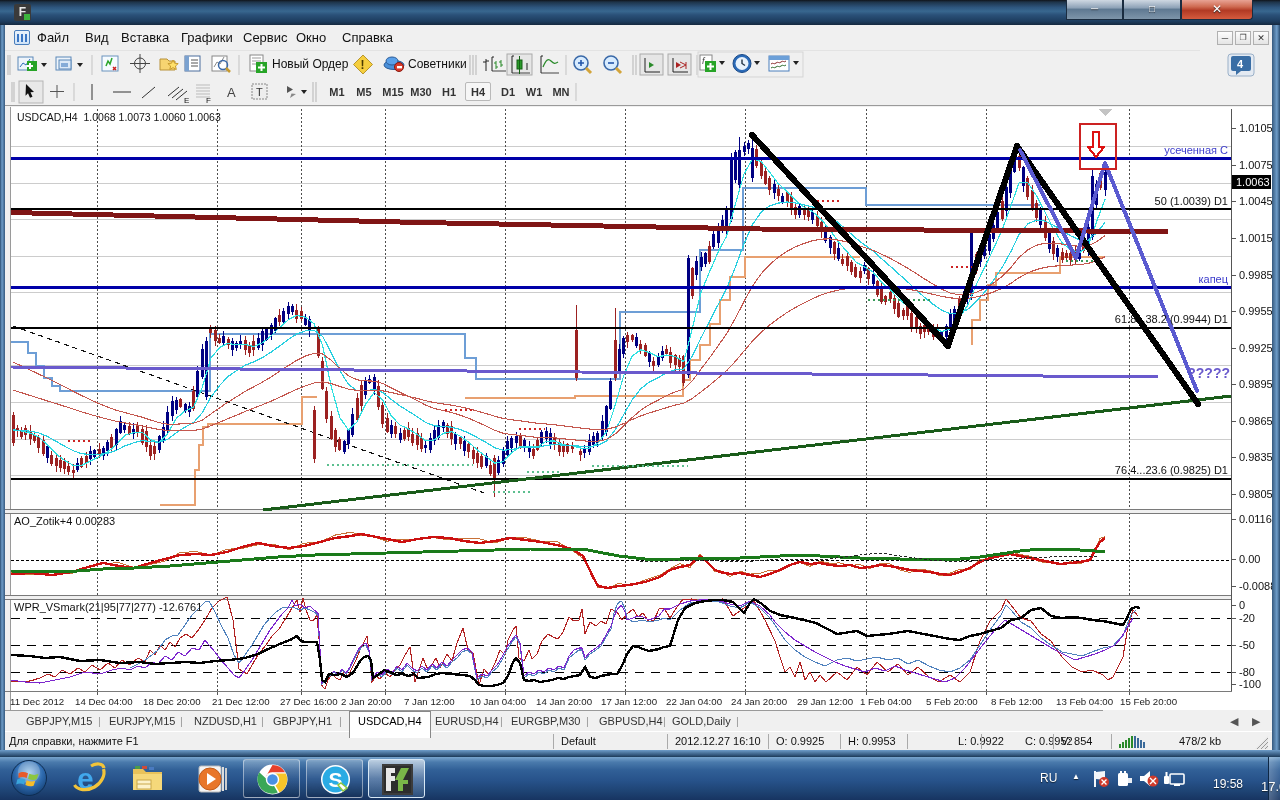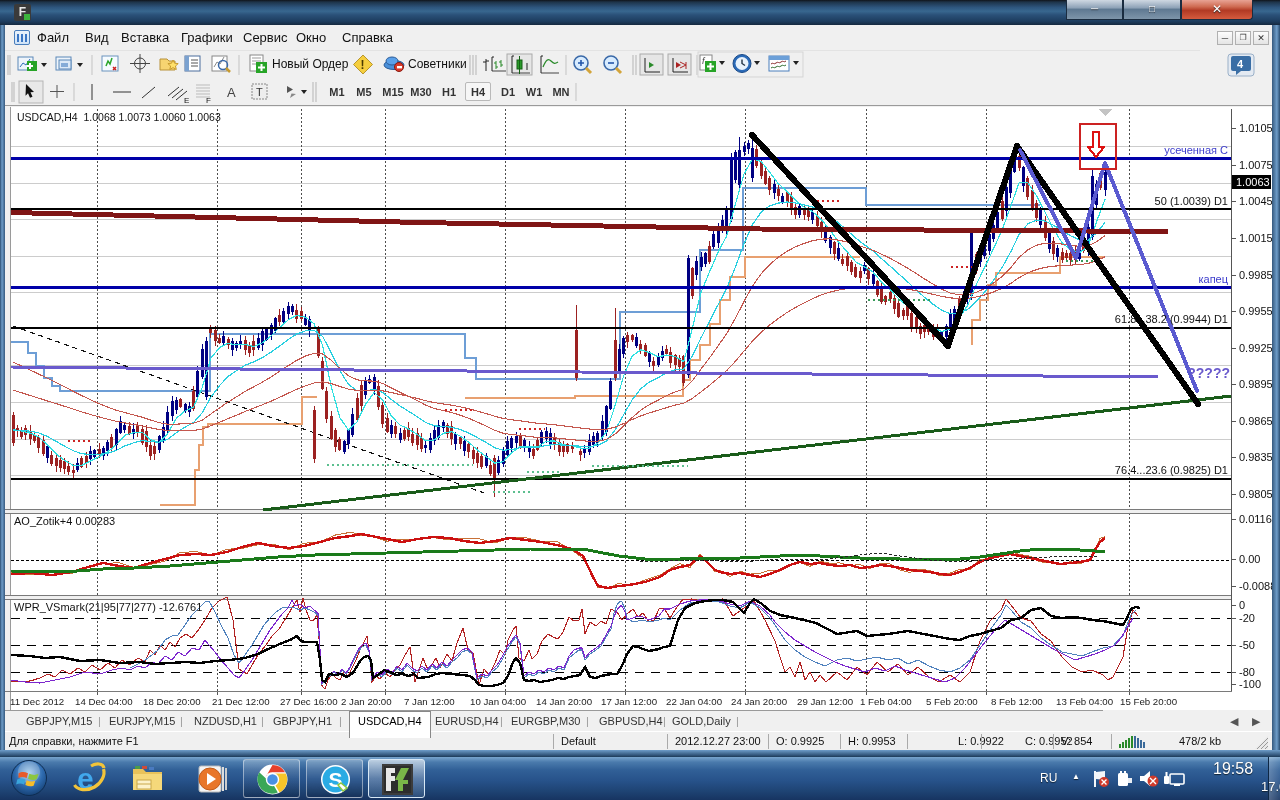--- a/index.html
+++ b/index.html
@@ -469,21 +469,21 @@
       <span class="sep" style="left:731px">|</span>
   <span class="t" style="left:1225px;color:#555">◀</span>
       <span class="t" style="left:1247px;color:#555">▶</span>
 </div>
 
 <div class="abs" id="status">
   <span class="s" style="left:4px">Для справки, нажмите F1</span>
   <span class="vsep" style="left:548px"></span>
   <span class="s" style="left:556px">Default</span>
   <span class="vsep" style="left:662px"></span>
-  <span class="s" style="left:670px">2012.12.27 23:00</span>
+  <span class="s" style="left:670px">2012.12.27 16:10</span>
   <span class="vsep" style="left:763px"></span>
   <span class="s" style="left:771px">O: 0.9925</span>
   <span class="vsep" style="left:835px"></span>
   <span class="s" style="left:843px">H: 0.9953</span>
   <span class="vsep" style="left:902px"></span>
   <span class="s" style="left:953px">L: 0.9922</span>
   <span class="vsep" style="left:976px"></span>
   <span class="s" style="left:1020px">C: 0.9952</span>
   <span class="vsep" style="left:1048px"></span>
   <span class="s" style="left:1056px">V: 854</span>
@@ -600,16 +600,16 @@
           <circle cx="13" cy="11" r="5.5" fill="#d03a2a"></circle>
           <path d="M10 8l6 6M16 8l-6 6" stroke="#fff" stroke-width="1.4"></path>
         </g>
     <g transform="translate(72,0)" fill="#fff">
           <rect x="6" y="4" width="14" height="10" rx="1" fill="none" stroke="#fff" stroke-width="1.6"></rect>
           <rect x="10" y="14" width="6" height="2"></rect>
           <rect x="0" y="6" width="5" height="8" rx="1"></rect>
           <rect x="1.5" y="2" width="2" height="4"></rect>
         </g>
   </svg>
-  <span class="tray" style="left:1213px;top:3px;font-size:16px">19:58</span>
+  <span class="tray" style="left:1213px;top:20px;font-size:12px">19:58</span>
   <span class="tray" style="left:1261px;top:22px;font-size:13px">17.02.2013</span>
   <div class="abs" style="left:1268px;top:0;width:12px;height:43px;border-left:1px solid #0e2744;background:linear-gradient(90deg,rgba(255,255,255,.25),rgba(255,255,255,.08))"></div>
 </div>
 </div>
 </body></html>

